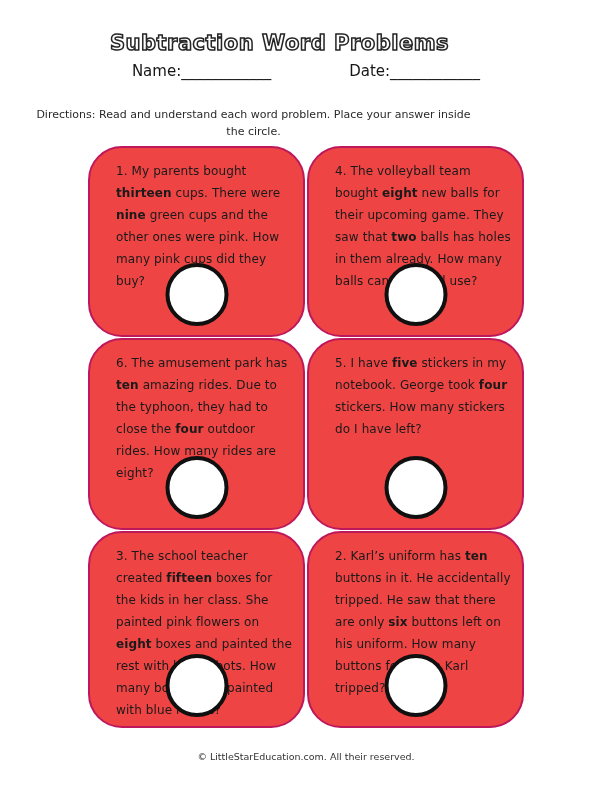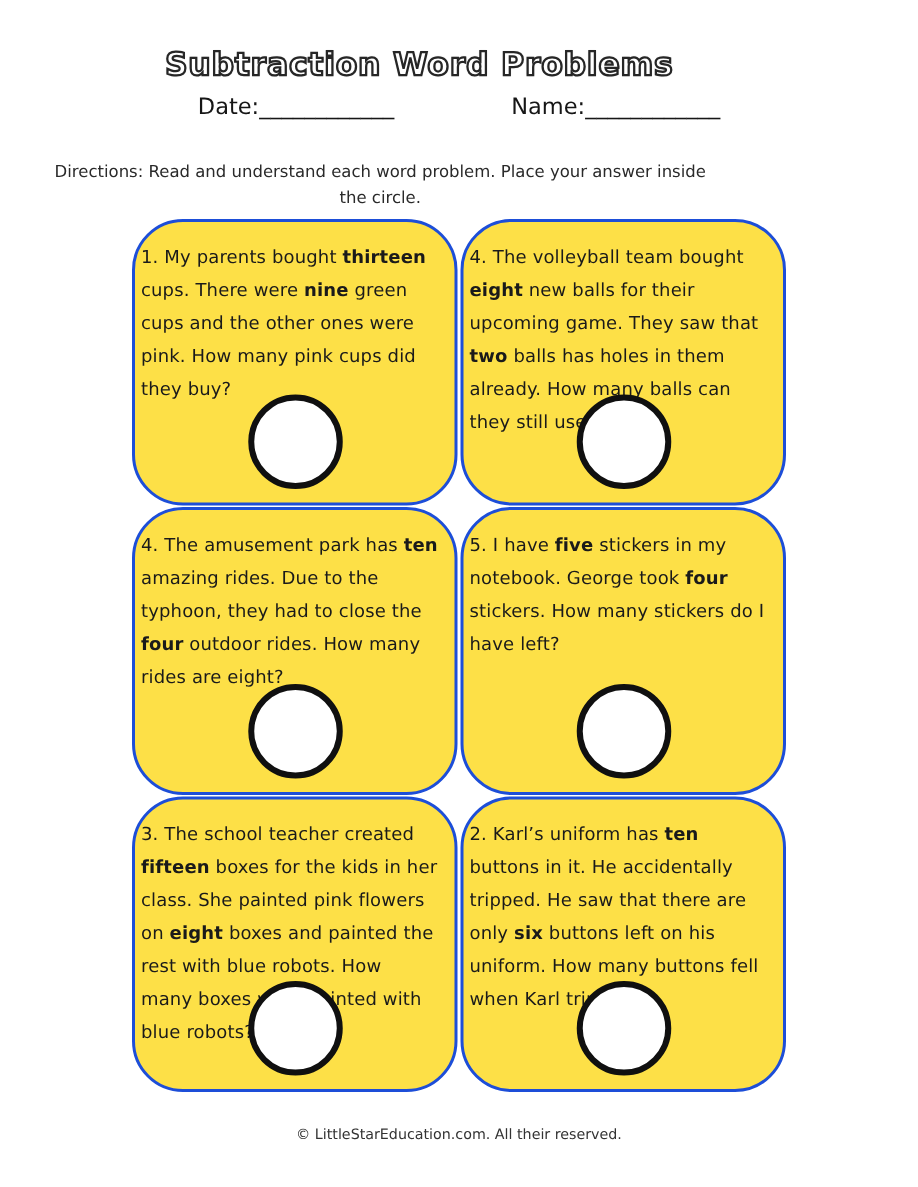--- a/index.html
+++ b/index.html
@@ -24,61 +24,61 @@
   .directions{
     position:absolute;top:106px;left:0;width:507px;text-align:center;
     font-size:11px;line-height:17px;color:#2a2a2a;
   }
   .grid{
     position:absolute;left:88px;top:146px;width:436px;
     display:grid;grid-template-columns:217px 217px;
     grid-template-rows:191px 192px 197px;gap:1px 2px;
   }
   .card{
-    box-sizing:border-box;background:#fde047;border:2px solid #1d4ed8;
-    border-radius:34px;position:relative;padding:12px 11px 0 4px;
+    box-sizing:border-box;background:#ef4444;border:2px solid #be185d;
+    border-radius:34px;position:relative;padding:12px 11px 0 26px;
   }
   .card p{margin:0;font-size:12px;line-height:22px;letter-spacing:.1px;color:#1a1a1a;}
   .card p b{font-weight:700;}
   .circle{
     position:absolute;left:50%;bottom:9px;transform:translateX(-50%);
     width:55px;height:55px;border:4px solid #101010;border-radius:50%;
     background:#fff;
   }
   .footer{
     position:absolute;top:751px;left:0;width:612px;text-align:center;
     font-size:9.5px;color:#333333;
   }
 </style>
 </head>
 <body>
 
 <div class="title">Subtraction Word Problems</div>
 
 <div class="namedate">
+  <div class="field"><span>Name:</span><span class="blank">____________</span></div>
   <div class="field"><span>Date:</span><span class="blank">____________</span></div>
-  <div class="field"><span>Name:</span><span class="blank">____________</span></div>
 </div>
 
 <div class="directions">
   <div>Directions: Read and understand each word problem. Place your answer inside</div>
   <div>the circle.</div>
 </div>
 
 <div class="grid">
   <div class="card">
     <p><span>1. My parents bought </span><b>thirteen</b><span> cups. There were </span><b>nine</b><span> green cups and the other ones were pink. How many pink cups did they buy?</span></p>
     <div class="circle"></div>
   </div>
   <div class="card">
     <p><span>4. The volleyball team bought </span><b>eight</b><span> new balls for their upcoming game. They saw that </span><b>two</b><span> balls has holes in them already. How many balls can they still use?</span></p>
     <div class="circle"></div>
   </div>
   <div class="card">
-    <p><span>4. The amusement park has </span><b>ten</b><span> amazing rides. Due to the typhoon, they had to close the </span><b>four</b><span> outdoor rides. How many rides are eight?</span></p>
+    <p><span>6. The amusement park has </span><b>ten</b><span> amazing rides. Due to the typhoon, they had to close the </span><b>four</b><span> outdoor rides. How many rides are eight?</span></p>
     <div class="circle"></div>
   </div>
   <div class="card">
     <p><span>5. I have </span><b>five</b><span> stickers in my notebook. George took </span><b>four</b><span> stickers. How many stickers do I have left?</span></p>
     <div class="circle"></div>
   </div>
   <div class="card">
     <p><span>3. The school teacher created </span><b>fifteen</b><span> boxes for the kids in her class. She painted pink flowers on </span><b>eight</b><span> boxes and painted the rest with blue robots. How many boxes were painted with blue robots?</span></p>
     <div class="circle"></div>
   </div>

